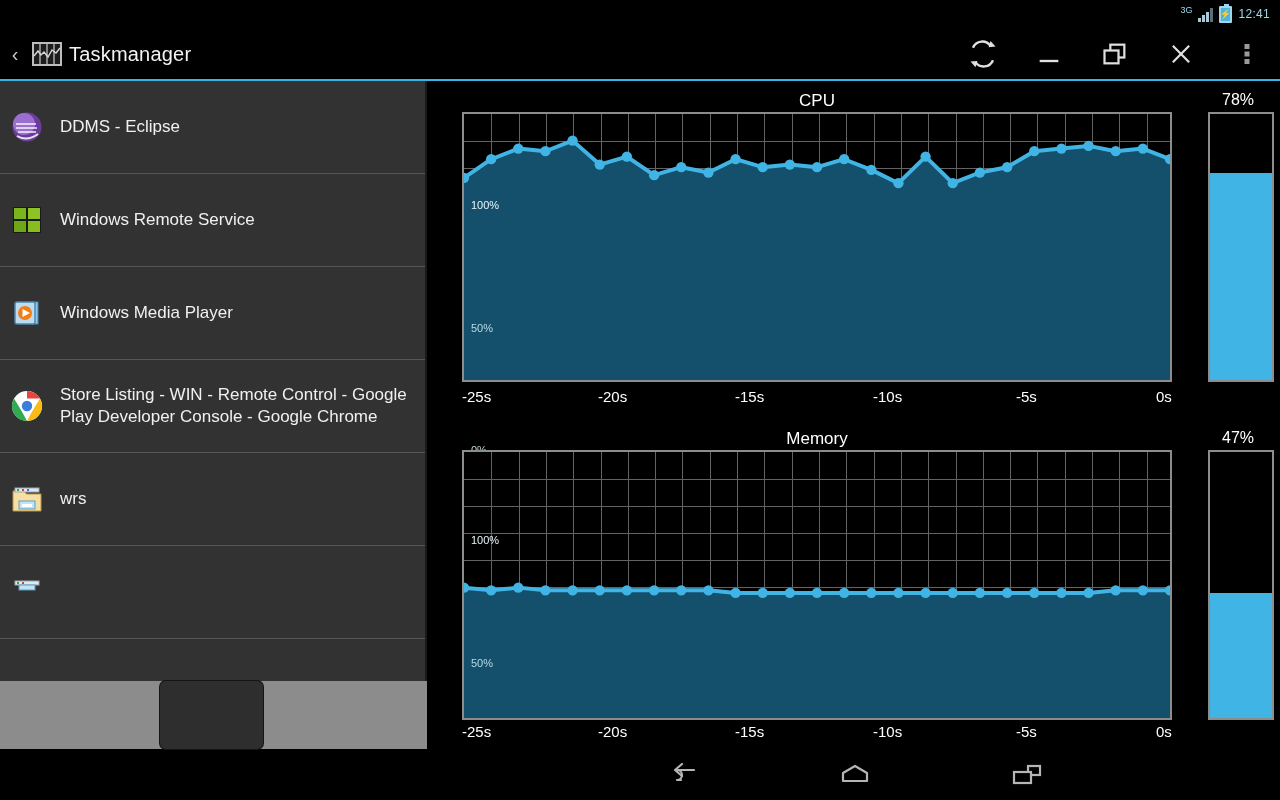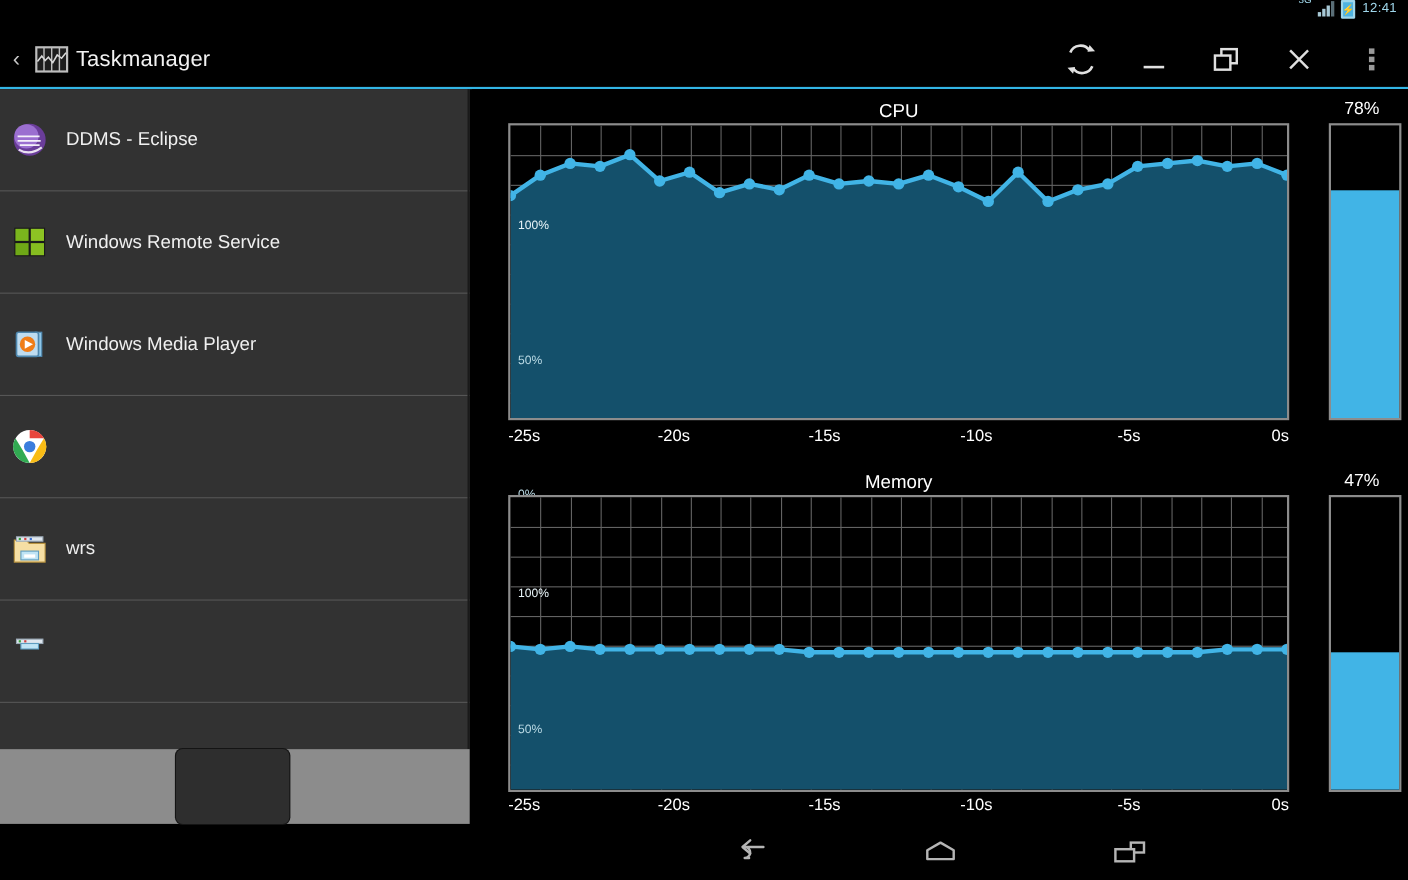--- a/index.html
+++ b/index.html
@@ -8,21 +8,21 @@
     width:1280px; height:800px;
     background:#000;
     font-family:"Liberation Sans", sans-serif;
     overflow:hidden;
   }
   #root { position:relative; width:1280px; height:800px; background:#000; }
 
   
   .statusbar{
     position:absolute; left:0; top:0; width:1280px; height:28px;
-    background:#000; display:flex; align-items:flex-start; justify-content:flex-end;
+    background:#000; display:flex; align-items:center; justify-content:flex-end;
     padding-right:10px; gap:6px;
   }
   .sb-3g{ color:#9fd6ea; font-size:9px; line-height:1; position:relative; top:-4px; }
   .sb-sig{ display:inline-block; width:15px; height:15px; position:relative; }
   .sb-sig i{ position:absolute; bottom:0; width:3px; background:#a8c9d6; display:block; }
   .sb-sig i:nth-child(1){ left:0;  height:4px; }
   .sb-sig i:nth-child(2){ left:4px;height:7px; }
   .sb-sig i:nth-child(3){ left:8px;height:10px;}
   .sb-sig i:nth-child(4){ left:12px;height:14px; background:#5a6e77;}
   .sb-batt{ position:relative; width:13px; height:17px; border:2px solid #9fd6ea; border-radius:1px;
@@ -206,20 +206,21 @@
       <span class="task-ico">
         <svg viewBox="0 0 34 34" width="34" height="34">
           <circle cx="17" cy="17" r="15" fill="#ffffff"></circle>
           <path d="M17 2 A15 15 0 0 1 30 9.5 L17 9.5 Z" fill="#e8453c"></path>
           <path d="M30 9.5 A15 15 0 0 1 17 32 L23.5 20 Z" fill="#f9bc15"></path>
           <path d="M17 32 A15 15 0 0 1 4 9.5 L10.5 20 Z" fill="#31aa52"></path>
           <circle cx="17" cy="17" r="7" fill="#ffffff"></circle>
           <circle cx="17" cy="17" r="5.2" fill="#3b7ddd"></circle>
         </svg>
       </span>
+      <span class="task-label">Store Listing - WIN - Remote Control - Google Play Developer Console - Google Chrome</span>
     </div>
 
     <div class="task-row">
       <span class="task-ico">
         <svg viewBox="0 0 34 34" width="34" height="34">
           <path d="M3 9 h11 l2.5 3 H31 v17 H3 Z" fill="#f6dfa4" stroke="#b99440"></path>
           <rect x="5" y="6" width="24" height="4" fill="#dfe7ef" stroke="#9aa9b6"></rect>
           <rect x="7" y="7" width="2" height="2" fill="#3aa13a"></rect>
           <rect x="12" y="7" width="2" height="2" fill="#d14040"></rect>
           <rect x="17" y="7" width="2" height="2" fill="#3a6fd1"></rect>

